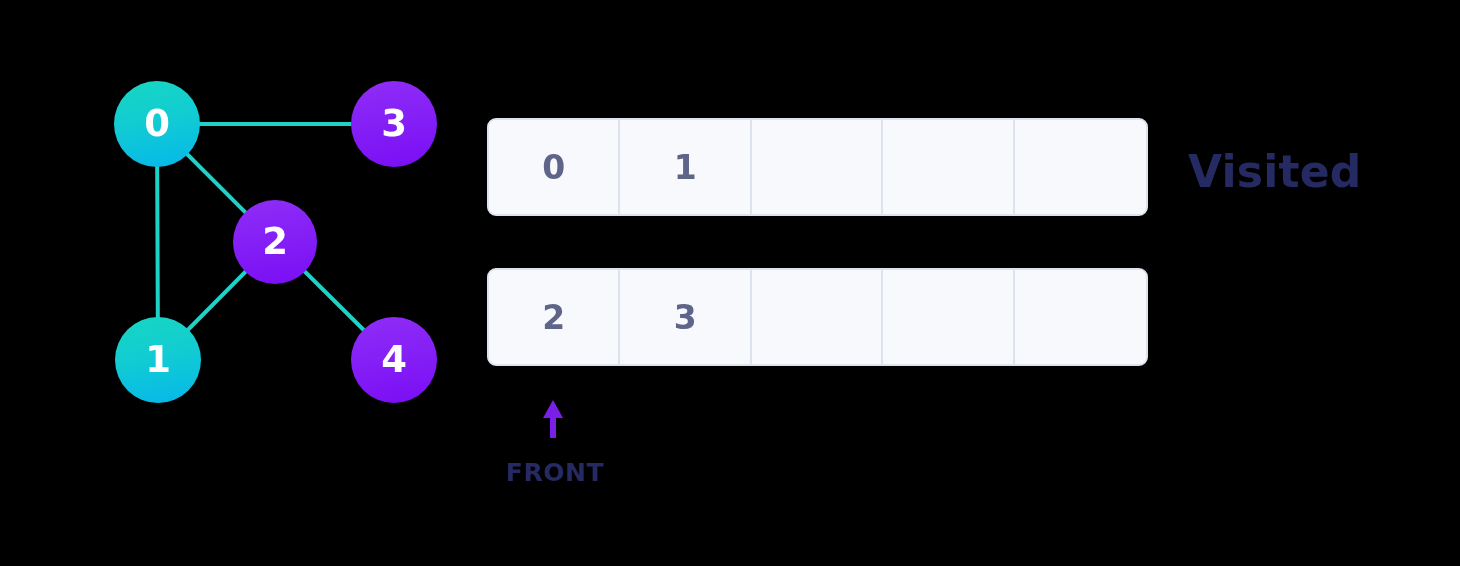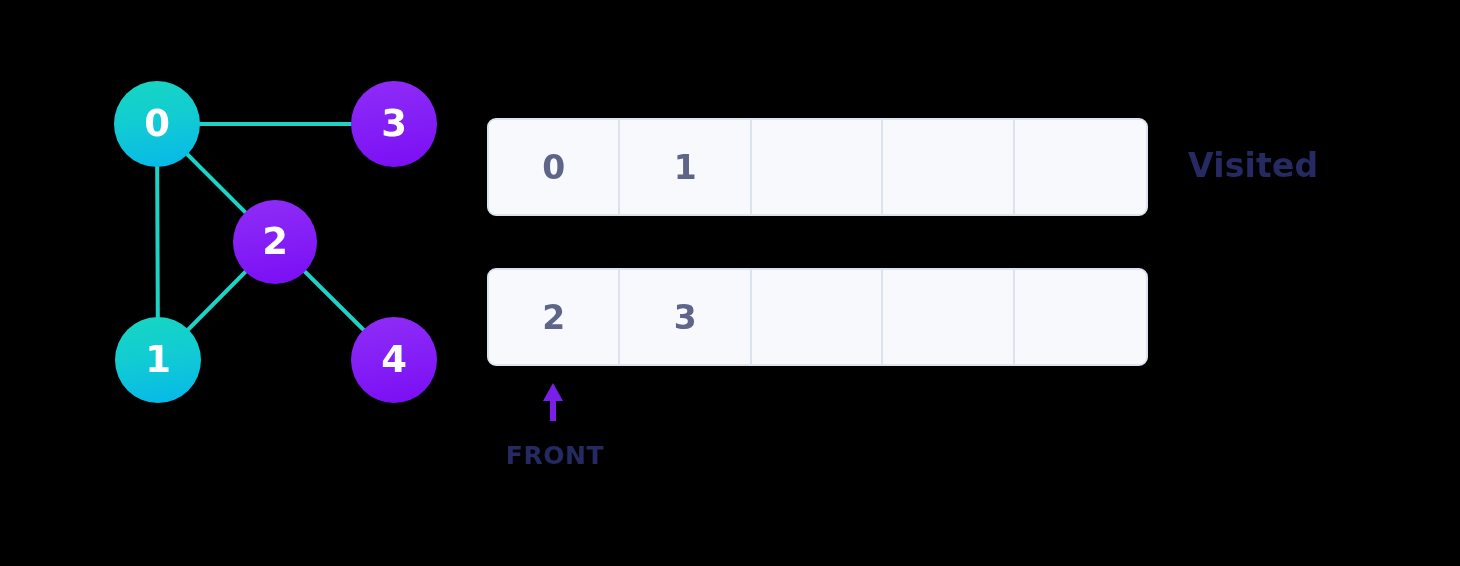--- a/index.html
+++ b/index.html
@@ -80,32 +80,32 @@
     font-weight: 700;
     color: #5F6489;
     background: #F8F9FD;
   }
   .array-cell:last-child {
     border-right: none;
   }
 
   .array-label {
     position: absolute;
-    font-size: 33px;
+    font-size: 44px;
     font-weight: 700;
     color: #262A62;
     letter-spacing: 0.2px;
     white-space: nowrap;
   }
 
   
   #front-pointer {
     position: absolute;
     left: 505px;
-    top: 379px;
+    top: 396px;
     width: 100px;
     height: 105px;
   }
   #front-arrow-svg {
     position: absolute;
     left: 0;
     top: 0;
   }
   #front-label {
     position: absolute;

